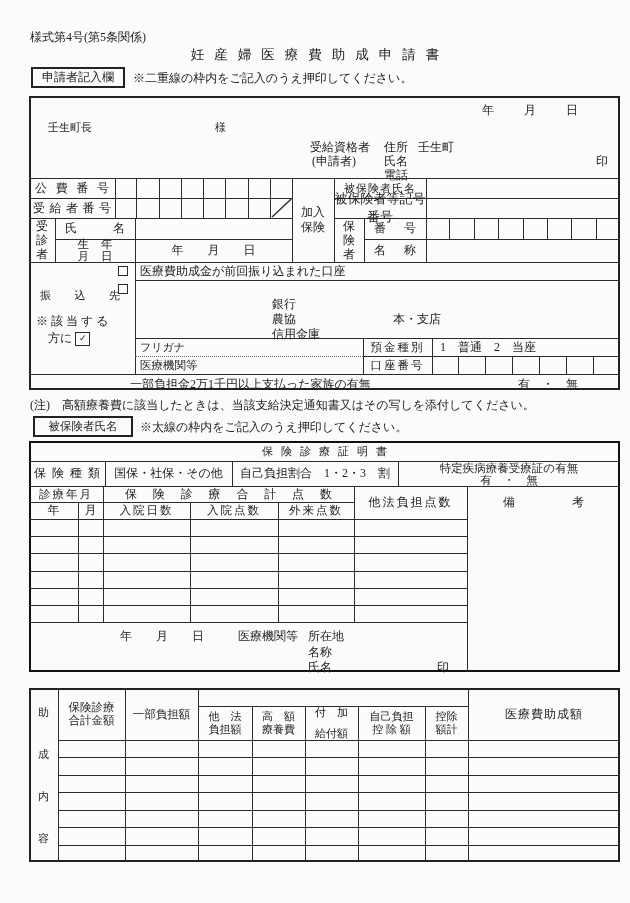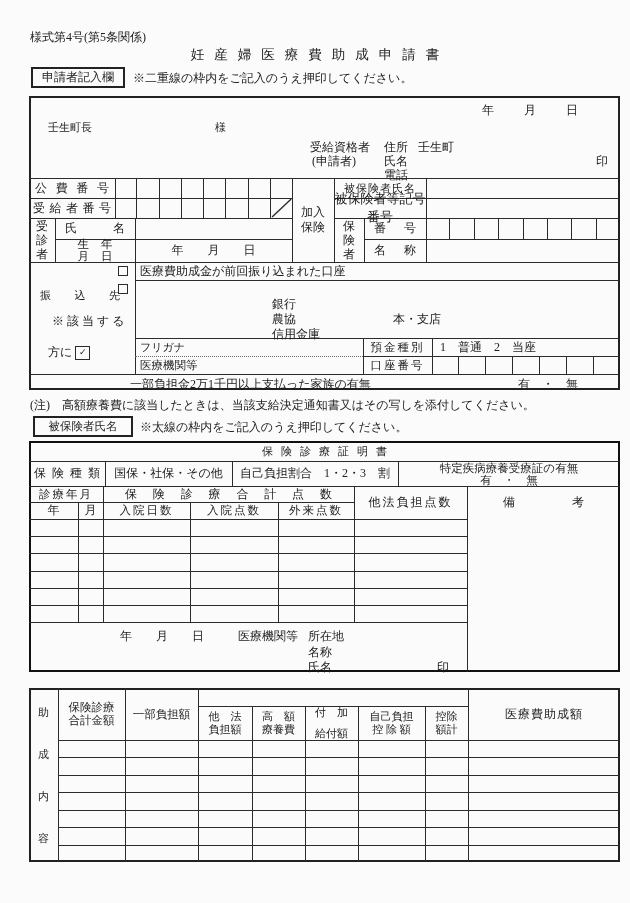--- a/index.html
+++ b/index.html
@@ -149,22 +149,22 @@
   <div class="hl" style="left:363px;width:257px;top:356px;"></div>
   <div class="hl" style="left:29px;width:591px;top:374px;"></div>
   <div class="vl" style="left:363px;top:338px;height:36px;"></div>
   <div class="vl" style="left:432px;top:338px;height:36px;"></div>
 
   <div class="x spread s13" style="left:40px;top:288px;width:80px;">
       <span>振</span>
       <span>込</span>
       <span>先</span>
     </div>
-  <div class="x" style="left:36px;top:313px;letter-spacing:3px;margin-left:16px;">※該当する</div>
-  <div class="x f" style="left:48px;top:344px;gap:3px;">
+  <div class="x" style="left:36px;top:313px;letter-spacing:3px;">※該当する</div>
+  <div class="x f" style="left:48px;top:330px;gap:3px;">
     <span>方に</span>
     <span class="cbchk">✓</span>
   </div>
   <span class="cb x" style="left:118px;top:266px;"></span>
   <div class="x" style="left:140px;top:263px;">医療費助成金が前回振り込まれた口座</div>
   <span class="cb x" style="left:118px;top:284px;"></span>
   <div class="x" style="left:272px;top:296px;">銀行</div>
   <div class="x" style="left:272px;top:311px;">農協</div>
   <div class="x" style="left:393px;top:311px;">本・支店</div>
   <div class="x" style="left:272px;top:326px;">信用金庫</div>

